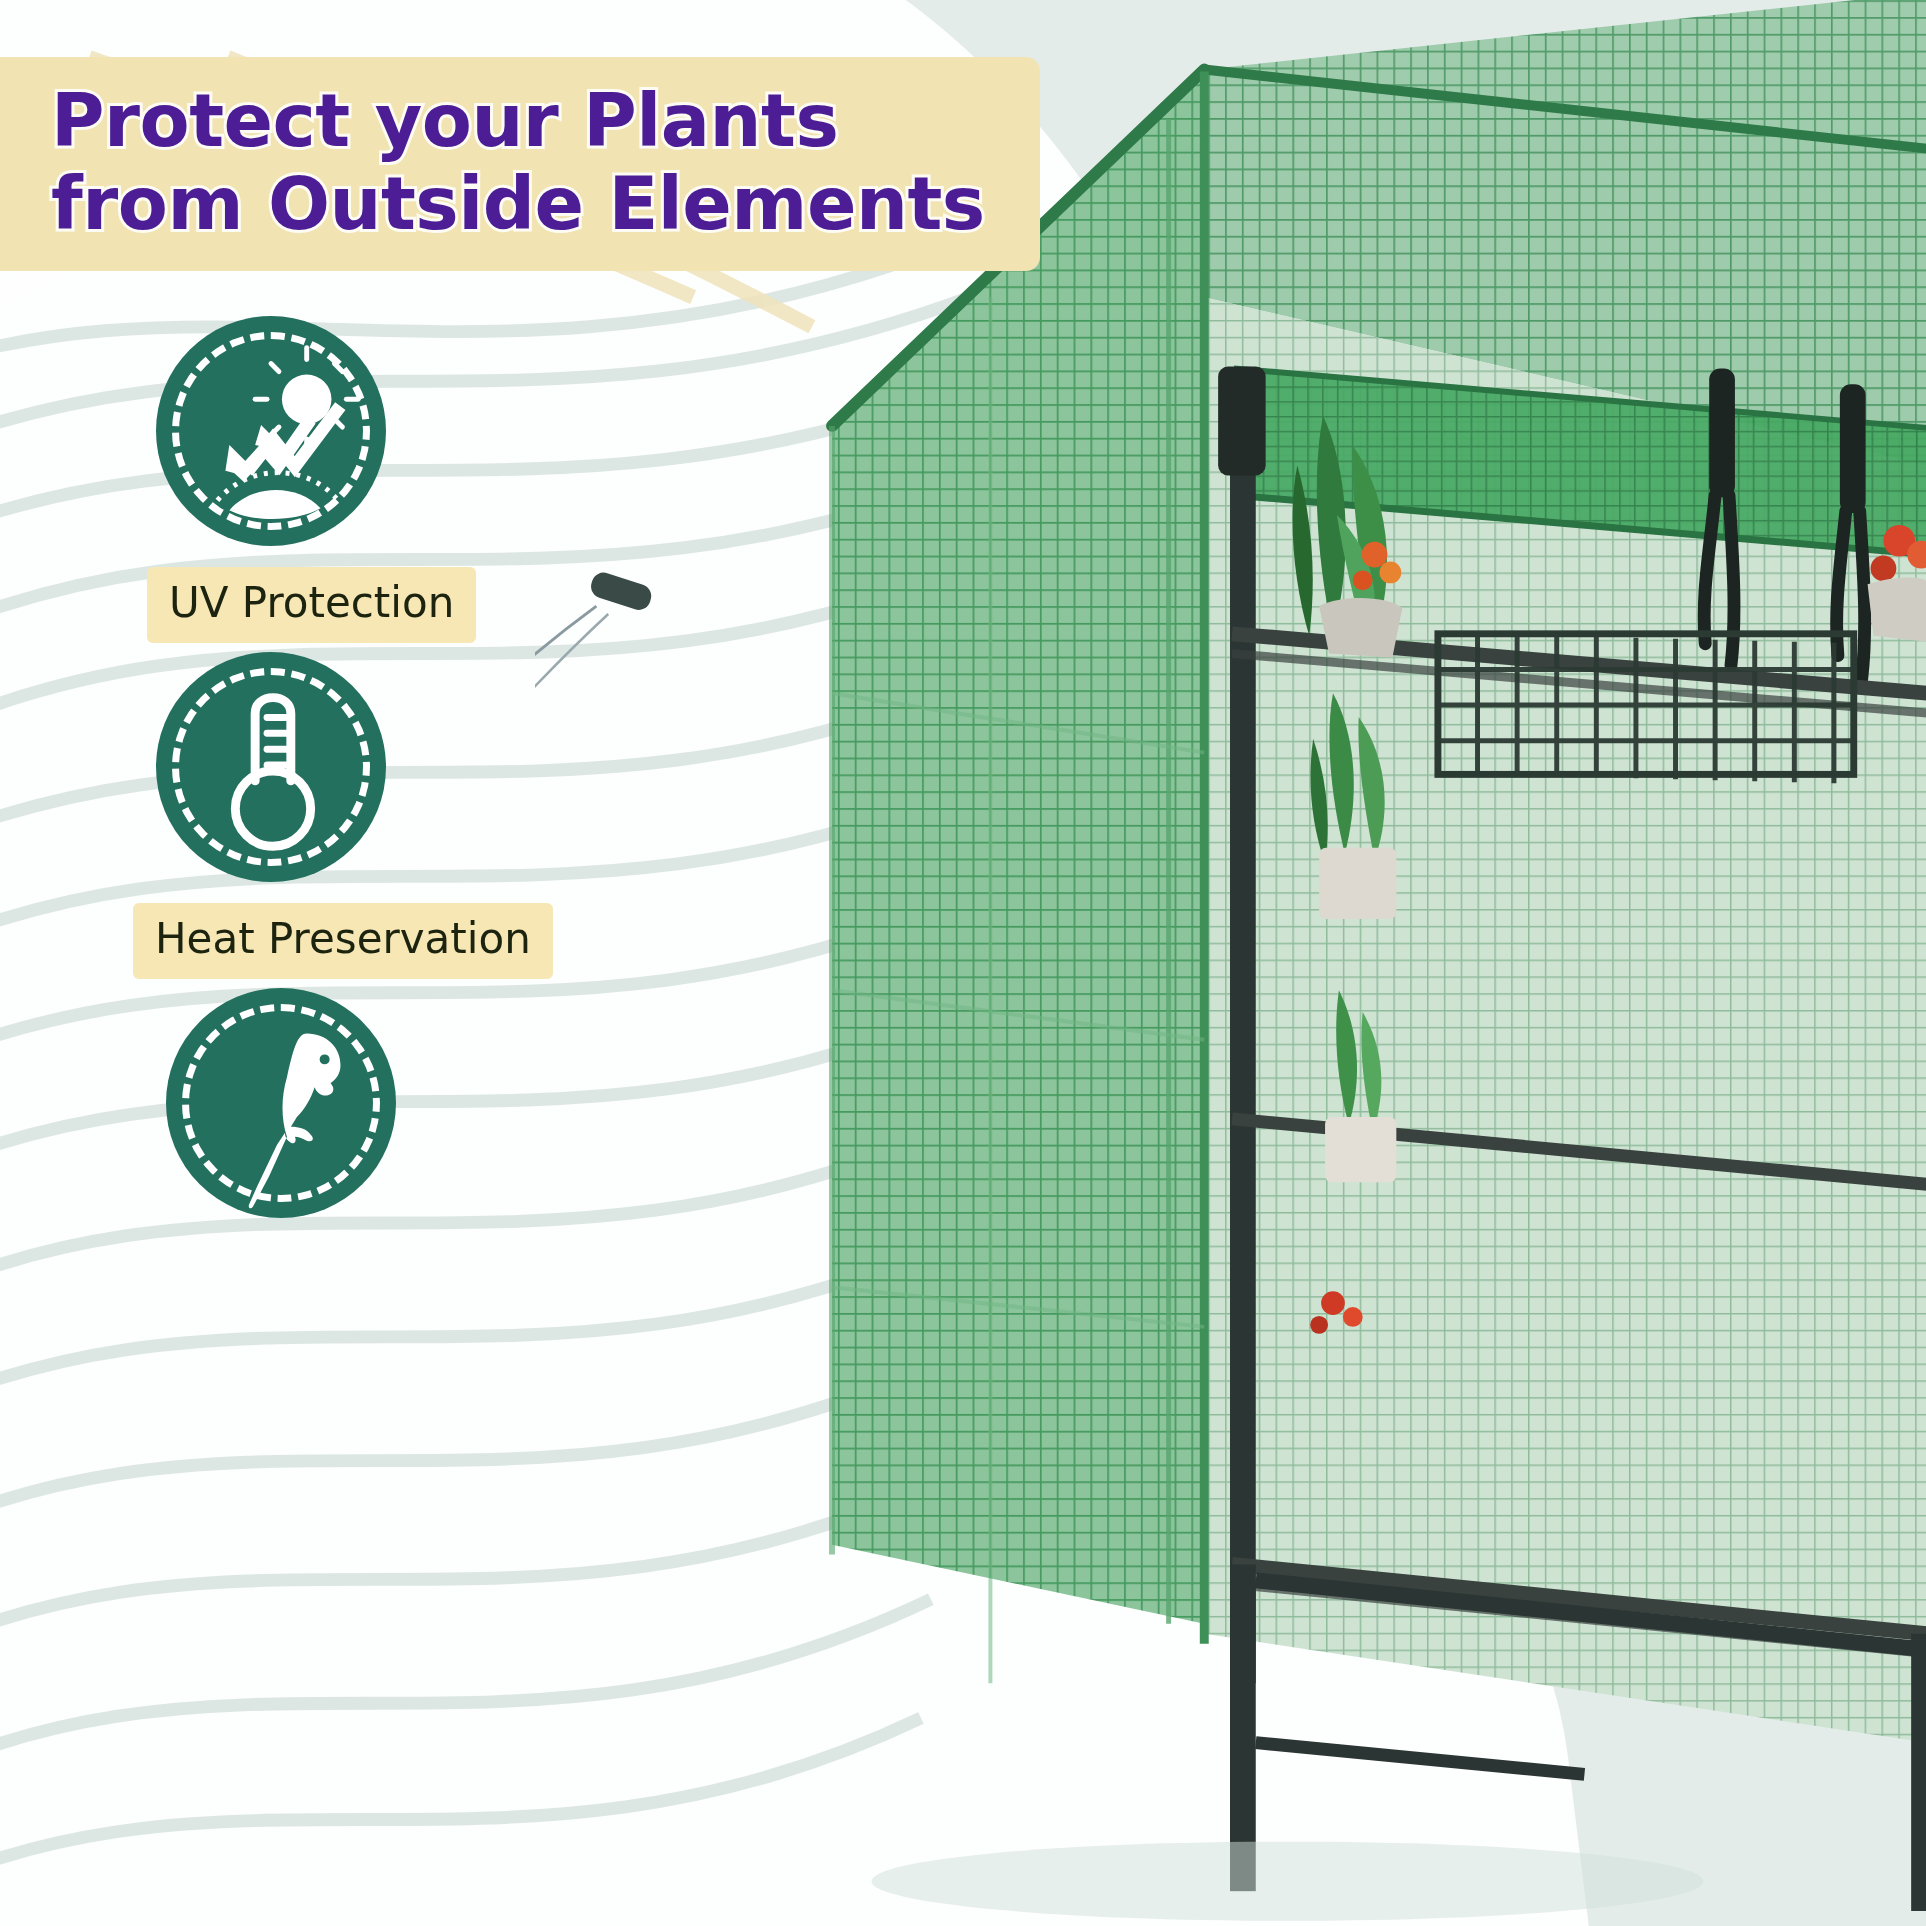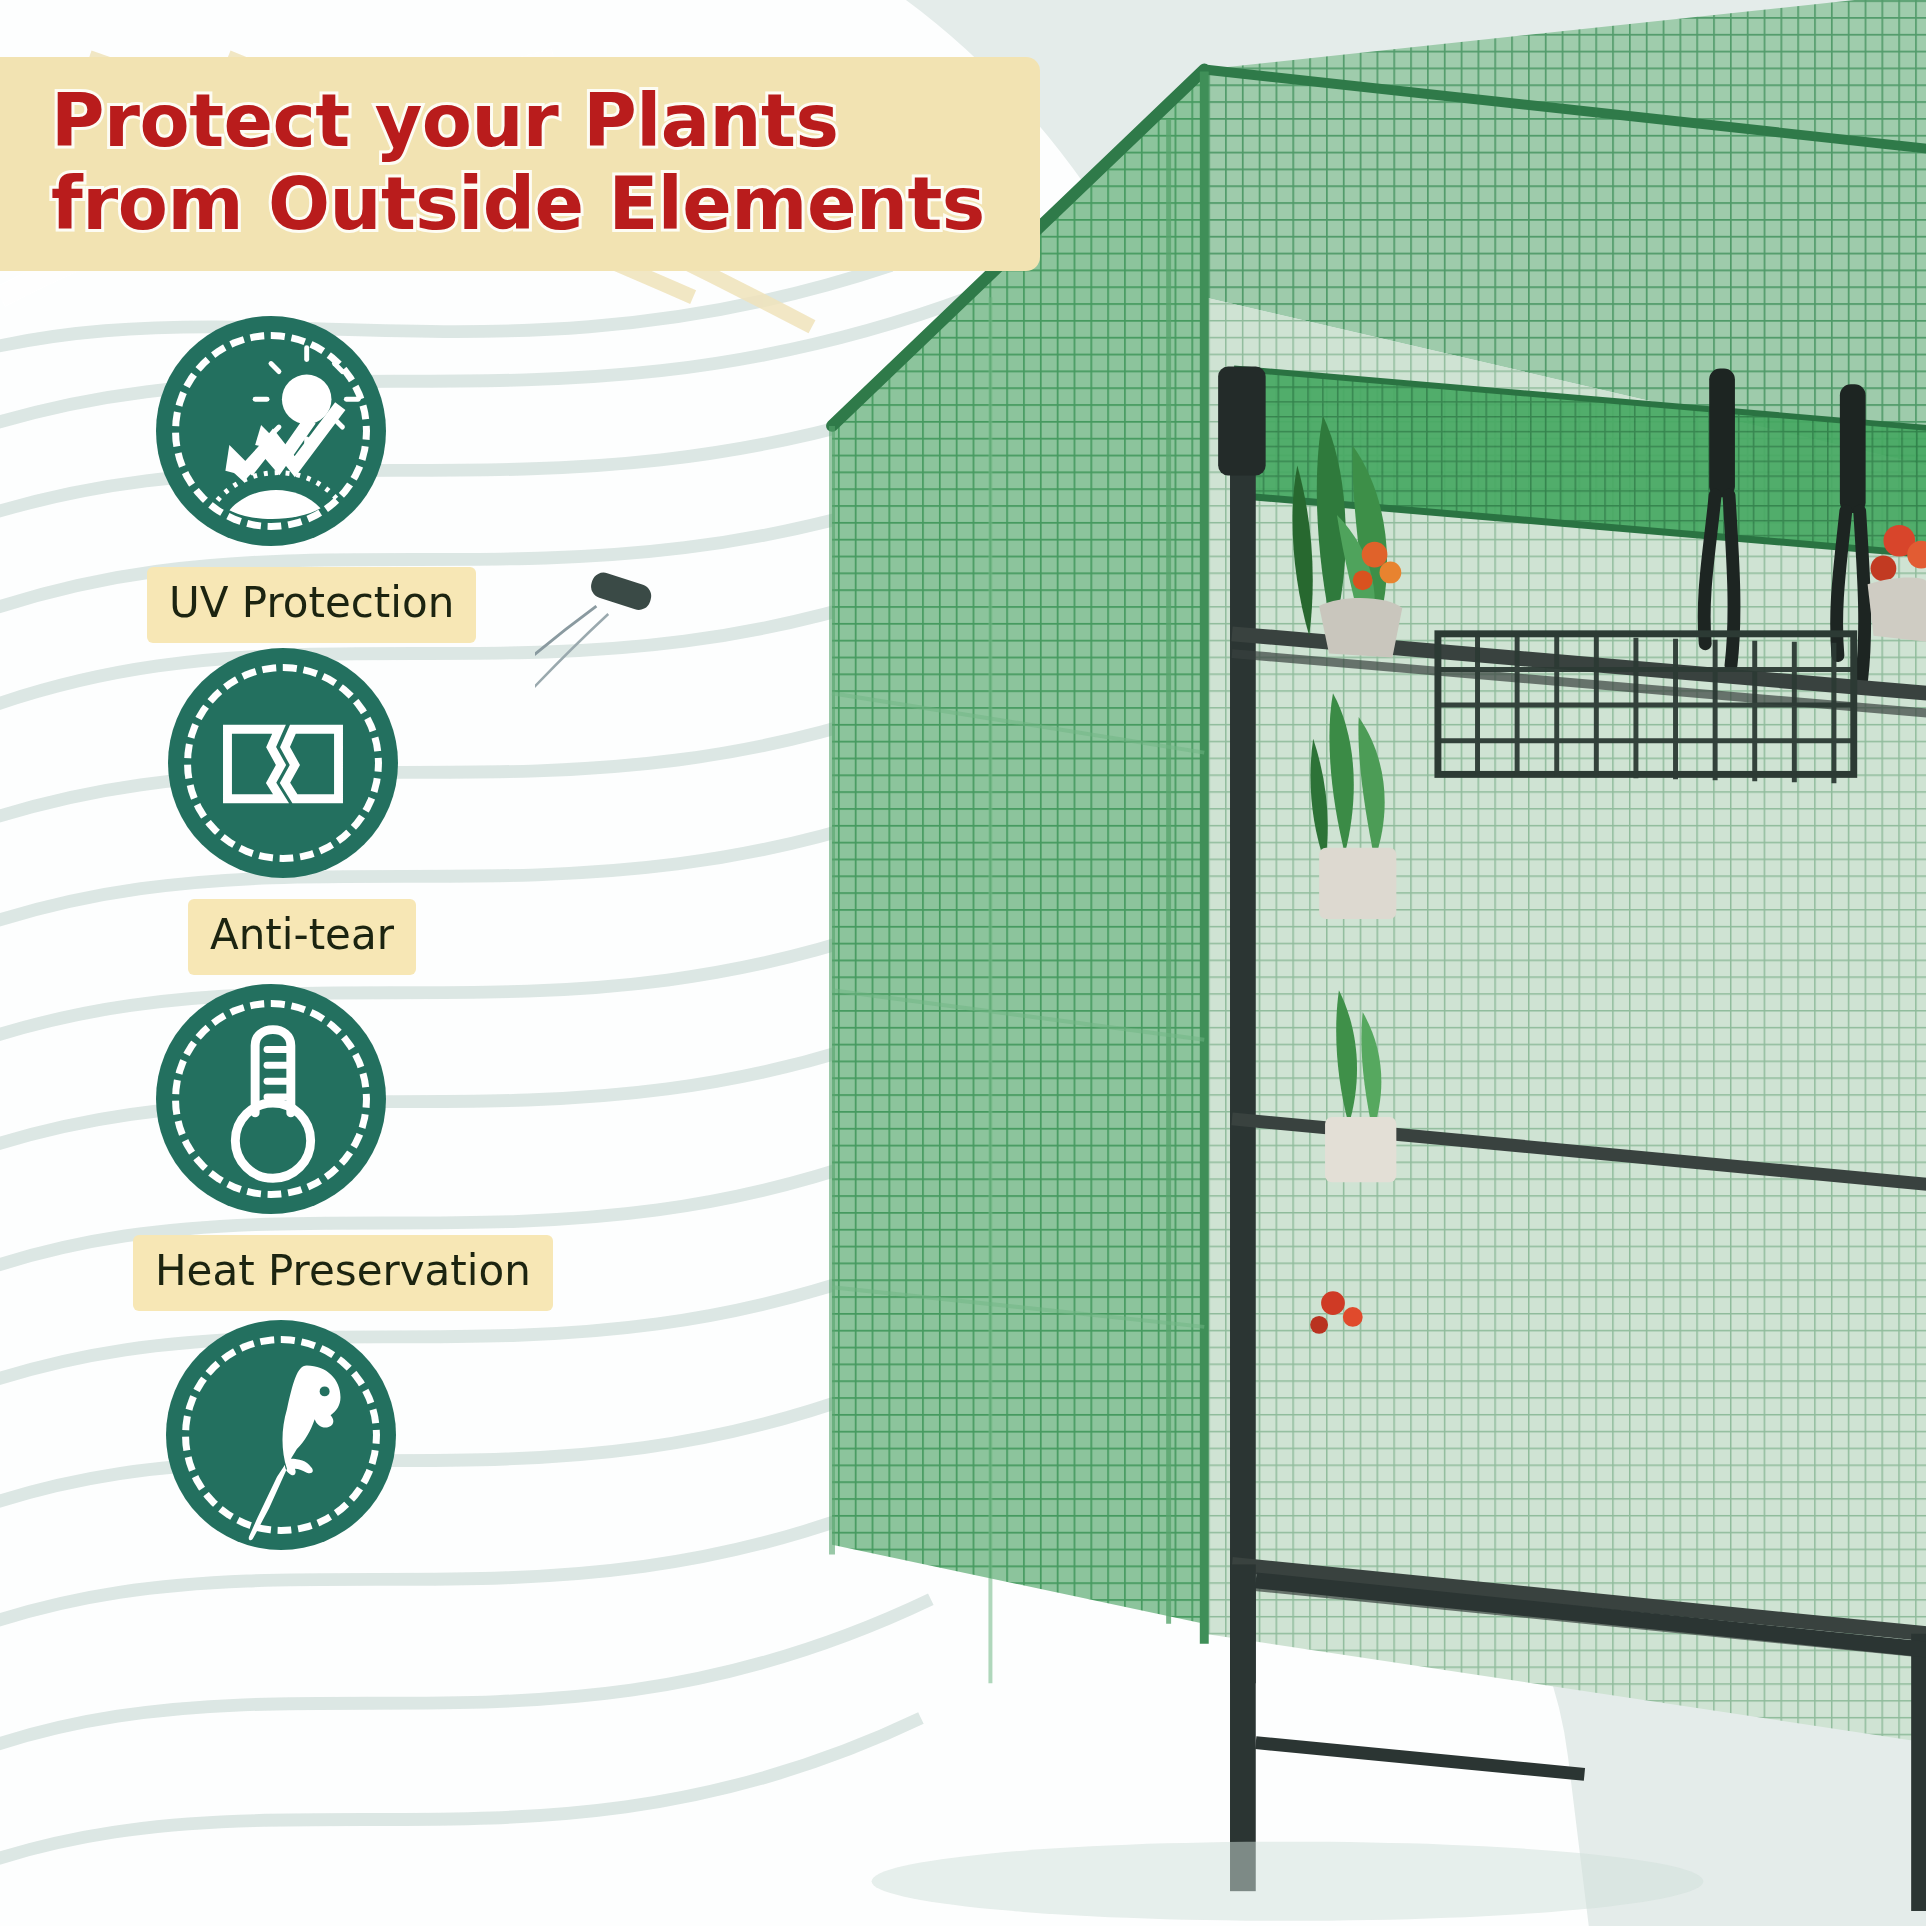--- a/index.html
+++ b/index.html
@@ -37,21 +37,21 @@
     border-radius:0 14px 14px 0;
     z-index:9;
   }
   .headline-inner{position:relative;}
   .headline h1{
     margin:0;
     font-family:"DejaVu Sans", sans-serif;
     font-weight:bold;
     font-size:73px;
     line-height:1.14;
-    color:#b91c1c;
+    color:#4c1d95;
     letter-spacing:-0.5px;
     -webkit-text-stroke:6px #fdfcf4;
     paint-order:stroke fill;
     white-space:pre-line;
   }
 
   
   .features{position:absolute;left:0;top:306px;width:554px;z-index:8;}
   .feature{position:relative;height:332px;}
   .badge{
@@ -312,32 +312,20 @@
             <path d="M120 124 L106 110 L100 130 L118 134 Z"></path>
           </g>
 
           <path d="M74 196 C 96 170, 142 168, 166 194 C 142 208, 96 208, 74 196 Z" fill="#ffffff"></path>
           <path d="M62 186 C 92 150, 150 148, 182 184" stroke="#ffffff" stroke-width="5" fill="none" stroke-dasharray="4 7"></path>
         </svg>
       </div>
       <div class="chip">UV Protection</div>
     </div>
 
-    <div class="feature f2">
-      <div class="badge">
-        <div class="dash"></div>
-        <svg viewBox="0 0 232 232">
-          <g fill="none" stroke="#ffffff" stroke-width="9" stroke-linejoin="miter">
-            <path d="M60 82 H112 L104 100 L114 118 L104 136 L114 152 H60 Z"></path>
-            <path d="M172 82 H126 L118 100 L128 118 L118 136 L128 152 H172 Z"></path>
-          </g>
-        </svg>
-      </div>
-      <div class="chip">Anti-tear</div>
-    </div>
 
     <div class="feature f3">
       <div class="badge">
         <div class="dash"></div>
         <svg viewBox="0 0 232 232">
           <g fill="none" stroke="#ffffff" stroke-width="9" stroke-linecap="round">
             <path d="M100 130 V62 C 100 52, 108 46, 118 46 C 128 46, 136 52, 136 62 V130"></path>
             <circle cx="118" cy="158" r="38"></circle>
             <path d="M112 66 H136" stroke-width="7"></path>
             <path d="M112 82 H136" stroke-width="7"></path>

